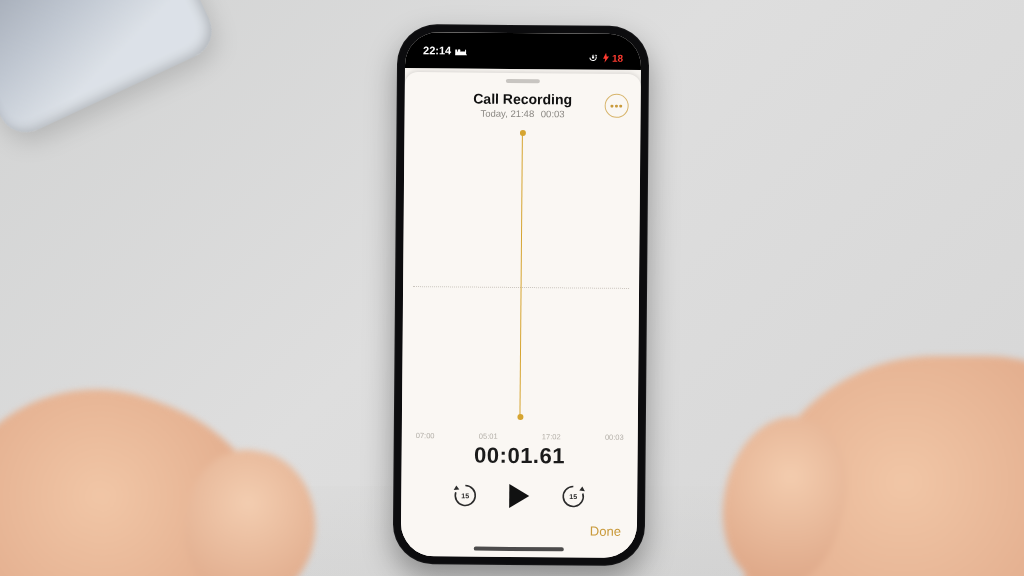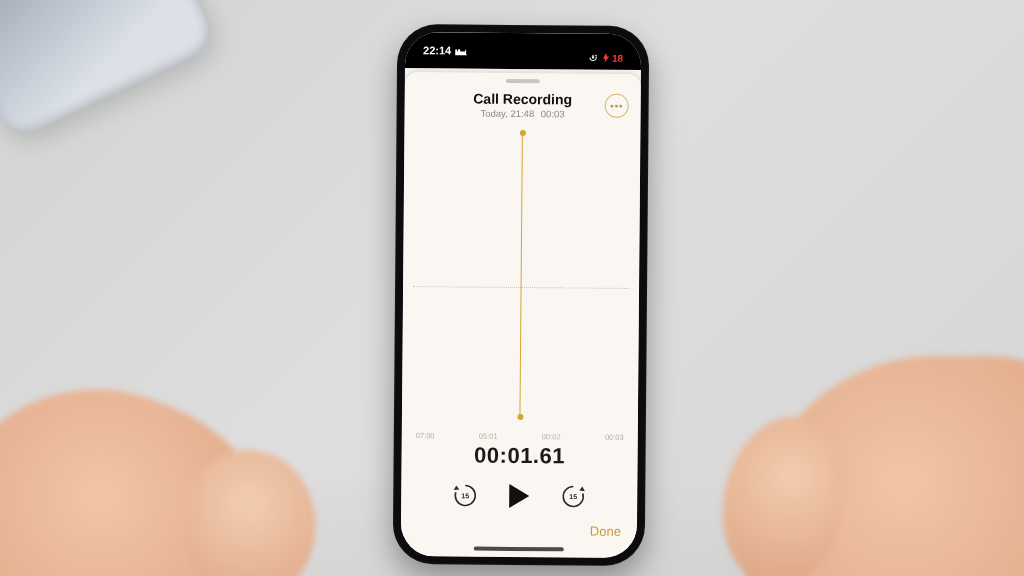--- a/index.html
+++ b/index.html
@@ -166,21 +166,21 @@
           <span>•••</span>
         </div>
       </div>
 
       <div class="wave-area">
         <div class="wave-mid"></div>
         <div class="playhead"></div>
         <div class="ticks">
           <span>07:00</span>
           <span>05:01</span>
-          <span>00:02</span>
+          <span>17:02</span>
           <span>00:03</span>
         </div>
       </div>
 
       <div class="timecode">00:01.61</div>
 
       <div class="controls">
         <div class="skip">
           <svg width="28" height="28" viewBox="0 0 28 28">
               <path fill="none" stroke="#2b2b2b" stroke-width="1.6" d="M14 4a10 10 0 11-9.5 6.9"></path>

